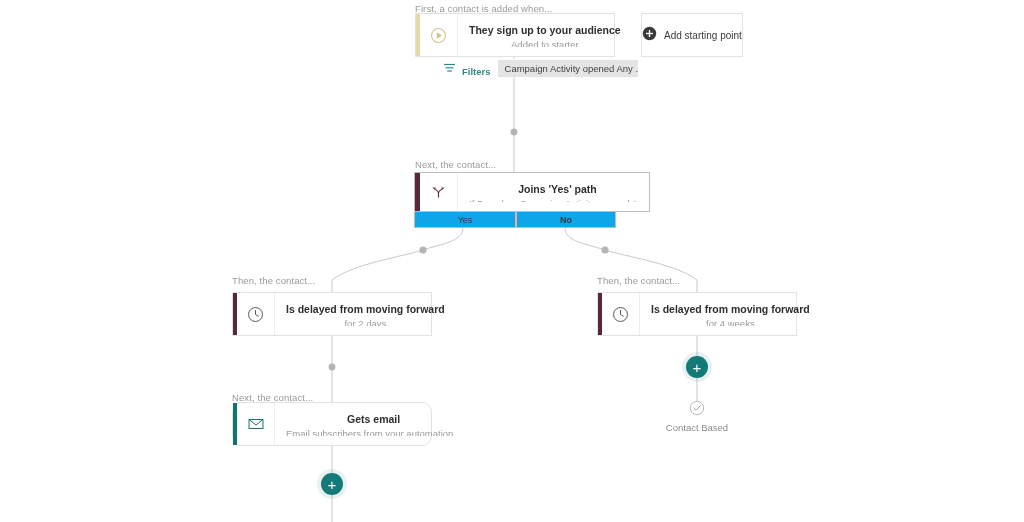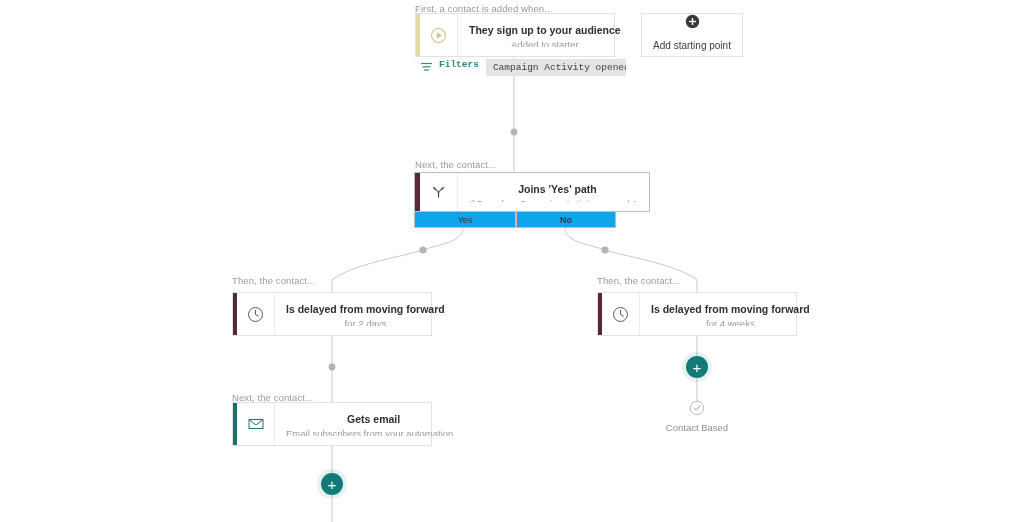--- a/index.html
+++ b/index.html
@@ -45,26 +45,25 @@
   #start-card { left: 415px; top: 13px; width: 200px; height: 44px; }
   #start-card .accent { background: #e6d9a8; }
   #start-card .iconcell { border-right: 1px solid #f0ece0; }
 
   
   #add-start {
     position: absolute; left: 641px; top: 13px; width: 102px; height: 44px;
     background: #fff; border: 1px solid #e2e2e2;
     display: flex; align-items: center; gap: 7px; padding-left: 0;
     cursor: pointer;
-    flex-direction: column;
   }
   #add-start .lbl { font-size: 10px; color: #3b3b3b; white-space: nowrap; }
 
   
-  #filters-row { position: absolute; left: 421px; top: 59px; display: flex; align-items: flex-start; gap: 7px; font-family: Liberation Mono, monospace; }
+  #filters-row { position: absolute; left: 444px; top: 59px; display: flex; align-items: flex-end; gap: 7px; }
   #filters-row .flabel { font-size: 9.5px; color: #2e8b84; font-weight: bold; }
   #filter-chip {
     background: #e4e4e4; color: #3f3f3f; font-size: 9.5px;
     padding: 3px 7px; white-space: nowrap; max-width: 140px; overflow: hidden;
   }
 
   
   #split-card { left: 414px; top: 172px; width: 236px; height: 40px; border-color: #bdbdbd; }
   #split-card .accent { background: #59273a; width: 5px; flex: 0 0 5px; }
   #split-card .iconcell { border-right: 1px solid #ededed; }
@@ -75,21 +74,21 @@
   #split-legs .leg {
     flex: 1 1 50%; display: flex; align-items: center; justify-content: center;
     font-size: 9px; color: #3a3a3a;
   }
   #split-legs .leg + .leg { border-left: 2px solid #fca5a5; font-weight: bold; }
 
   
   #delay-left  { left: 232px; top: 292px; width: 200px; height: 44px; }
   #delay-right { left: 597px; top: 292px; width: 200px; height: 44px; }
   #delay-left .accent, #delay-right .accent { background: #59273a; }
-  #email-node  { left: 232px; top: 402px; width: 200px; height: 44px; }
+  #email-node  { left: 232px; top: 402px; width: 200px; height: 44px; border-radius: 10px; }
   #email-node .accent { background: #16726f; }
 
   
   .plus-btn {
     position: absolute; width: 22px; height: 22px; border-radius: 50%;
     background: #147a78; color: #fff;
     display: flex; align-items: center; justify-content: center;
     font-size: 15px; line-height: 1; font-weight: 300;
     cursor: pointer;
     box-shadow: 0 0 0 4px rgba(20,122,120,.10);

